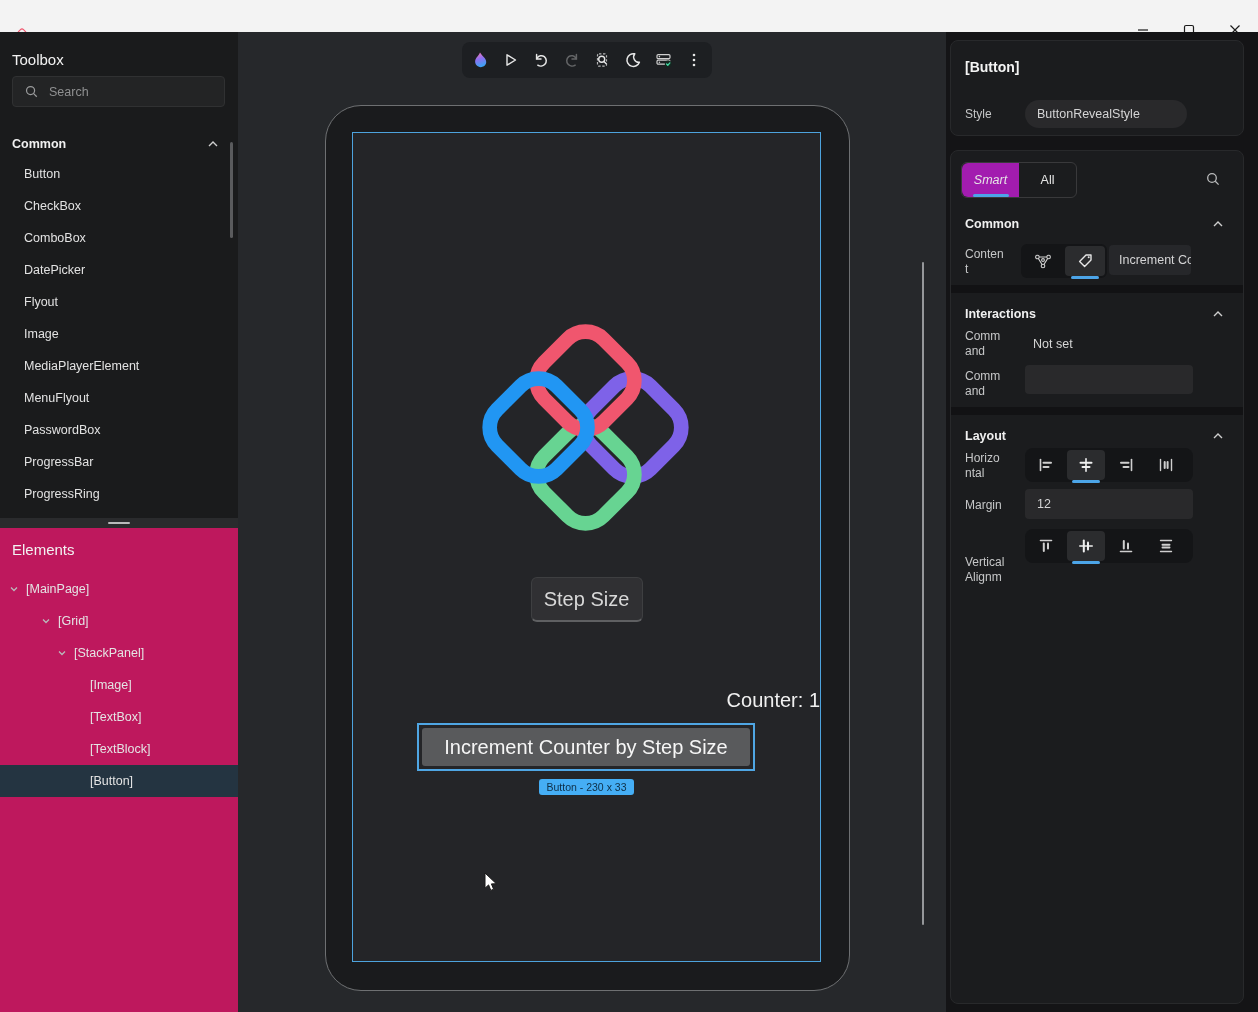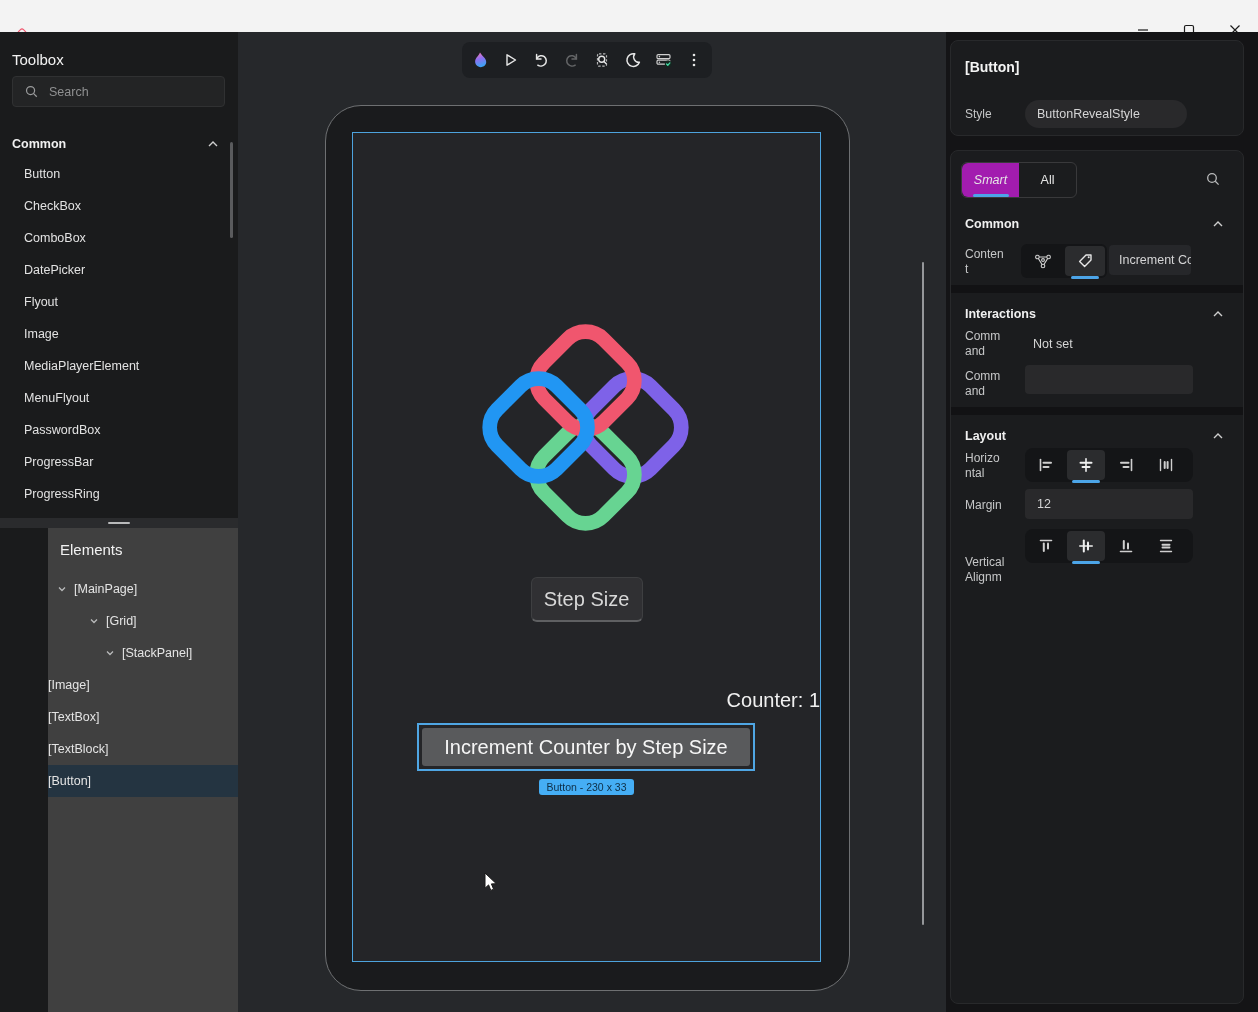--- a/index.html
+++ b/index.html
@@ -28,28 +28,28 @@
   .sectionrow .label { font-size:12.5px; font-weight:bold; color:#f0f0f0; margin-left:12px; }
   .sectionrow .chev { margin-left:auto; margin-right:18px; display:flex; }
   .vscroll-thumb { position:absolute; width:3px; border-radius:2px; background:#5a5b5d; }
   .toolbox .vscroll-thumb { right:5px; top:110px; height:96px; }
   .toolitems { position:absolute; top:126px; left:0; right:0; }
   .toolitem { height:32px; display:flex; align-items:center; padding-left:24px; font-size:12.5px; color:#e2e2e2; }
 
   .splitter { position:absolute; top:486px; left:0; right:0; height:10px; background:#2a2b2d; display:flex; align-items:center; justify-content:center; }
   .splitter .grip { width:22px; height:2px; background:#b9babb; border-radius:2px; }
 
-  .elements { position:absolute; top:496px; left:0; right:0; bottom:0; background:#404040;margin-left:48px; }
+  .elements { position:absolute; top:496px; left:0; right:0; bottom:0; background:#be185d; }
   .elements .panel-title { position:absolute; top:13px; left:12px; }
   .tree { position:absolute; top:45px; left:0; right:0; }
   .treerow { height:32px; display:flex; align-items:center; font-size:12.5px; color:#e4e4e4; }
   .treerow .chev { display:flex; margin-right:6px; }
   .treerow.sel { background:#243441; }
   .d0 { padding-left:8px; } .d1 { padding-left:24px; } .d2 { padding-left:40px; } .d3 { padding-left:56px; }
-  .d4 { }
+  .d4 { padding-left:90px; }
 
   
   .canvas { position:absolute; top:32px; left:238px; width:764px; bottom:0; background:#26282b; }
   .toolbar { position:absolute; top:10px; left:224px; width:250px; height:36px; background:#1d1f22; border-radius:8px; display:flex; align-items:center; justify-content:space-evenly; }
   .tbtn { width:26px; height:26px; display:flex; align-items:center; justify-content:center; color:#e6e6e6; }
   .tbtn.disabled { opacity:.35; }
   .canvas-scroll { position:absolute; left:684px; top:230px; width:2px; height:663px; background:#95979a; border-radius:2px; }
 
   .device { position:absolute; left:87px; top:73px; width:525px; height:886px; background:#1a1b1d; border:1.5px solid #6e7072; border-radius:36px; }
   .screen { position:absolute; left:26px; top:26px; width:469px; height:830px; background:#242528; border:1.5px solid #4da3dd; }

